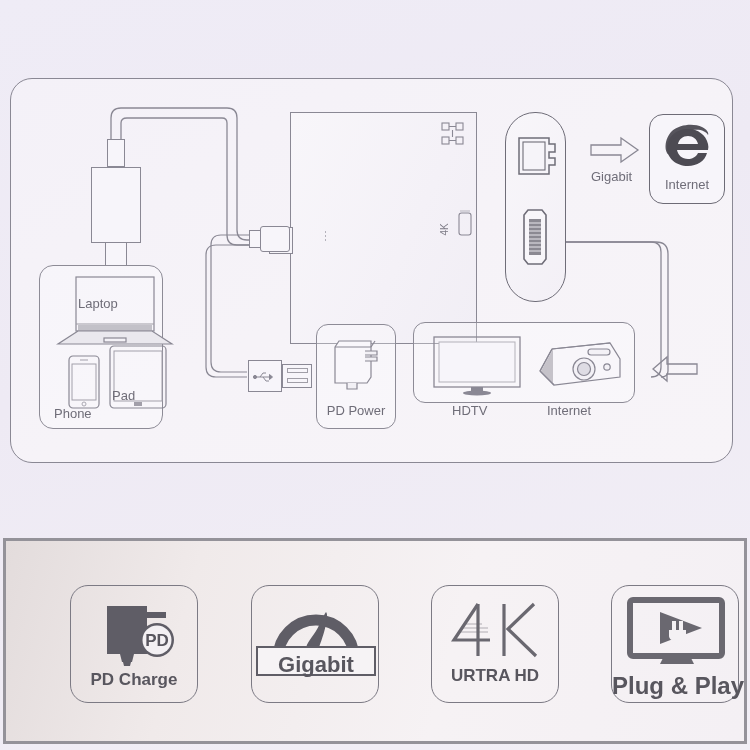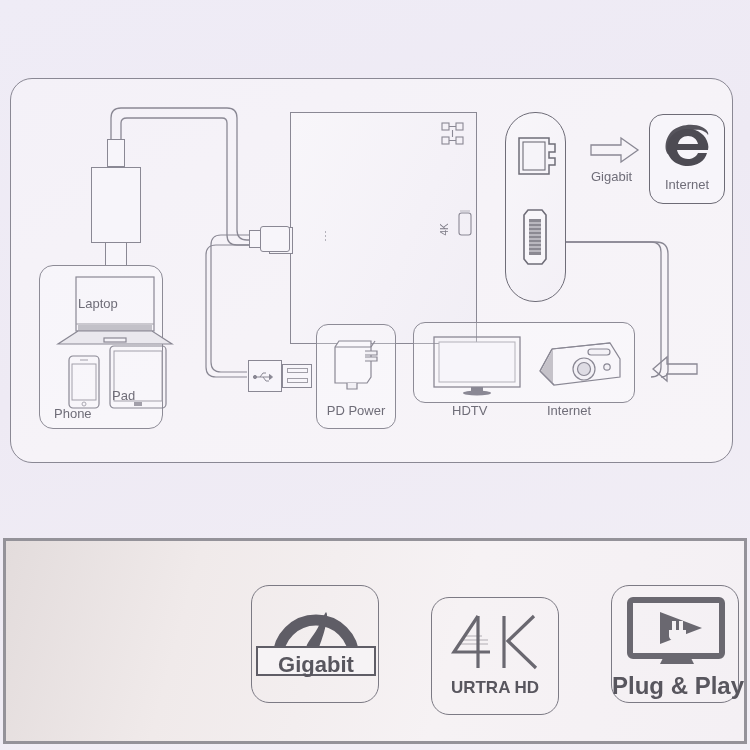--- a/index.html
+++ b/index.html
@@ -108,21 +108,21 @@
     left: 0; width: 100%;
     text-align: center;
     color: #58565e;
     font-size: 18px;
     font-weight: bold;
     white-space: nowrap;
     font-family: "Liberation Sans", sans-serif;
   }
   .feat1 { left: 64px; }
   .feat2 { left: 245px; }
-  .feat3 { left: 425px; margin-top: 12px; }
+  .feat3 { left: 425px; }
   .feat4 { left: 605px; }
 </style>
 </head>
 <body>
 
 <div id="diagram-panel">
 
   <svg id="cables" viewBox="0 0 723 385">
 
     <path d="M 100 60 L 100 39 Q 100 29 110 29 L 216 29 Q 226 29 226 39 L 226 151 Q 226 161 236 161 L 258 161" fill="none" stroke="#8a8894" stroke-width="1.3"></path>
@@ -286,20 +286,35 @@
       <path d="M9 34 L21 12 L21 46 Z" fill="#9a98a1" opacity="0.55" stroke="none"></path>
     </svg>
     <div class="lbl" style="left:38px; top:80px;">HDTV</div>
     <div class="lbl" style="left:133px; top:80px;">Internet</div>
   </div>
 
 </div>
 
 <div id="features-panel">
 
+  <div class="feat feat1">
+    <svg style="position:absolute; left:18px; top:10px; width:94px; height:72px;" viewBox="0 0 94 72">
+      <g fill="#5f5d66">
+        <path d="M18 10 H58 V58 H18 Z"></path>
+        <path d="M58 16 H74 V22 H58 Z"></path>
+        <rect x="72" y="16" width="5" height="6"></rect>
+        <path d="M31 58 H45 L43 66 H33 Z"></path>
+        <path d="M34 66 H42 L41 70 H35 Z"></path>
+      </g>
+      <circle cx="68" cy="44" r="17" fill="#5f5d66"></circle>
+      <circle cx="68" cy="44" r="14.5" fill="#f3f0f3"></circle>
+      <text x="68" y="50" text-anchor="middle" font-family="Liberation Sans, sans-serif" font-size="17" font-weight="bold" fill="#58565e">PD</text>
+    </svg>
+    <div class="feat-label" style="top:84px; font-size:17px;">PD Charge</div>
+  </div>
 
   <div class="feat feat2">
     <svg style="position:absolute; left:12px; top:10px; width:104px; height:78px;" viewBox="0 0 104 78">
       <path d="M14 62 A38 38 0 0 1 90 62" stroke="#5f5d66" stroke-width="11" fill="none" stroke-linecap="round"></path>
       <path d="M62 16 C66 20 58 44 54 54 C52 59 46 60 43 56 C40 52 44 46 50 38 C55 31 59 20 62 16 Z" fill="#5f5d66"></path>
       <ellipse cx="48" cy="66" rx="22" ry="7" fill="none" stroke="#5f5d66" stroke-width="2"></ellipse>
     </svg>
     <div style="position:absolute; left:4px; top:60px; width:120px; height:30px; border:2px solid #5f5d66; background:#f6f3f5;">
       <div class="feat-label" style="top:4px; font-size:22px;">Gigabit</div>
     </div>

